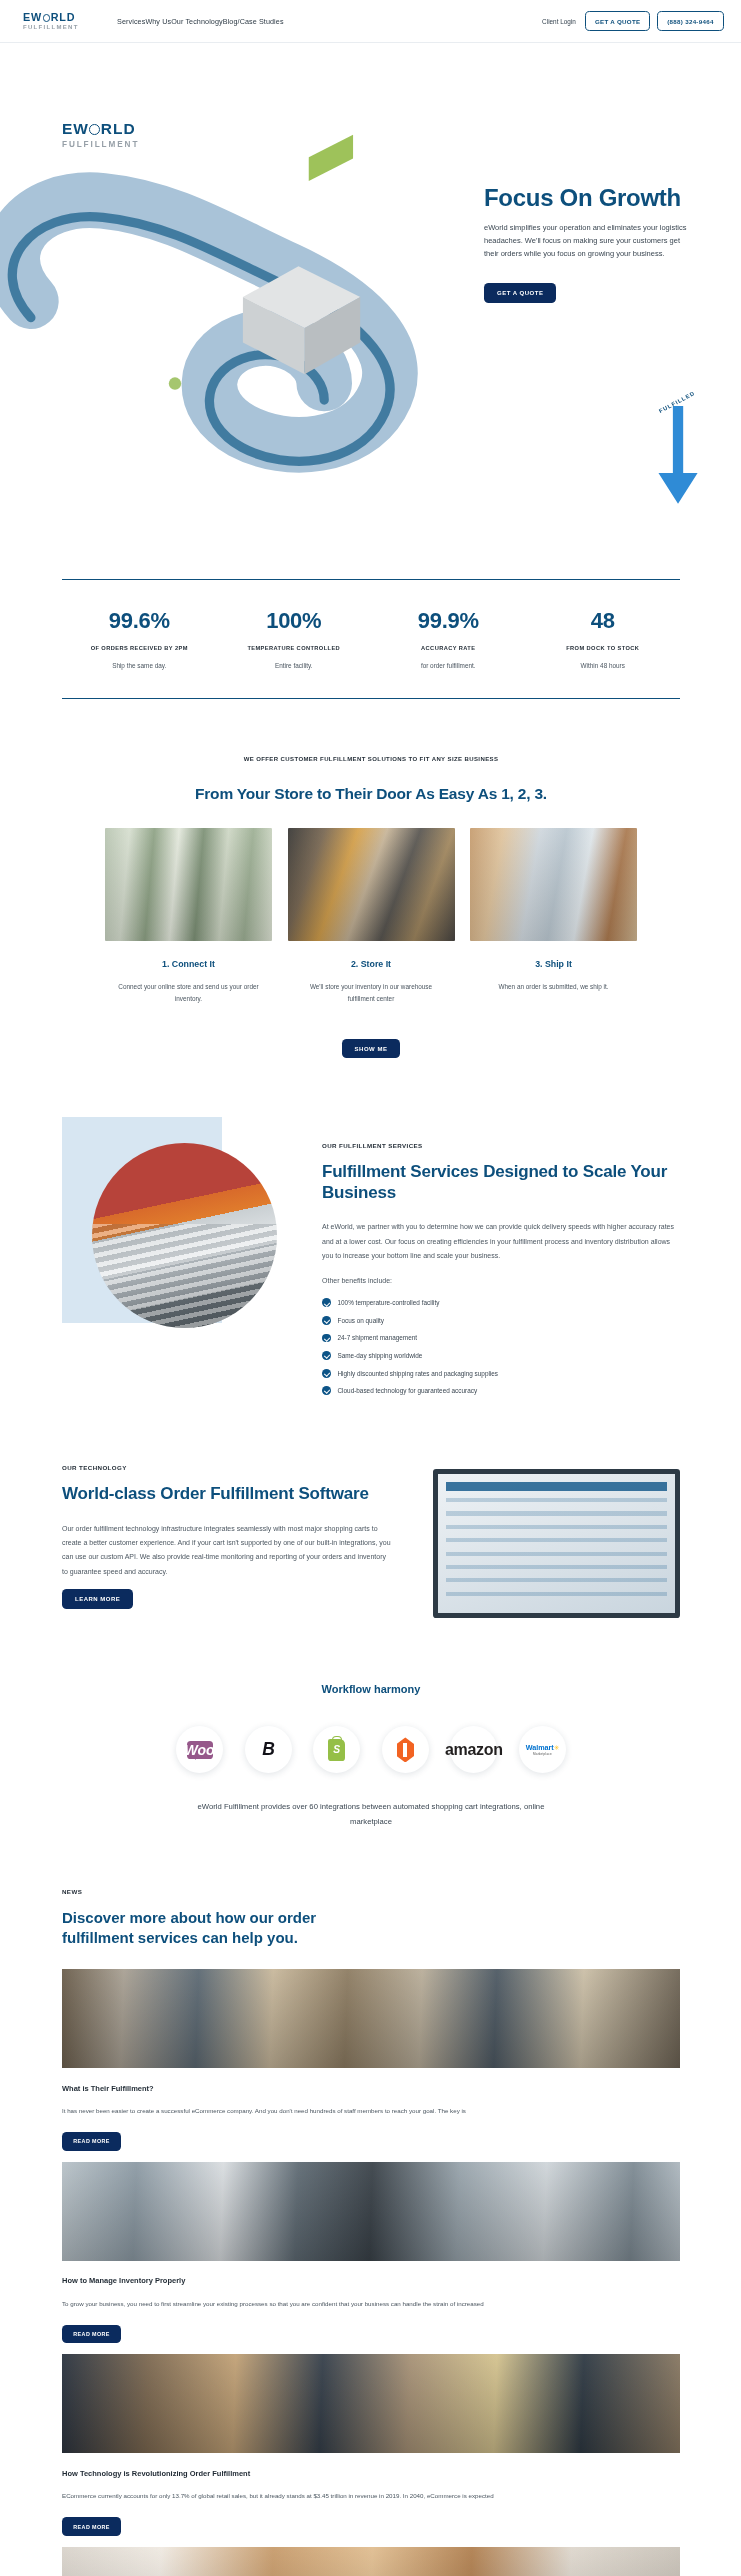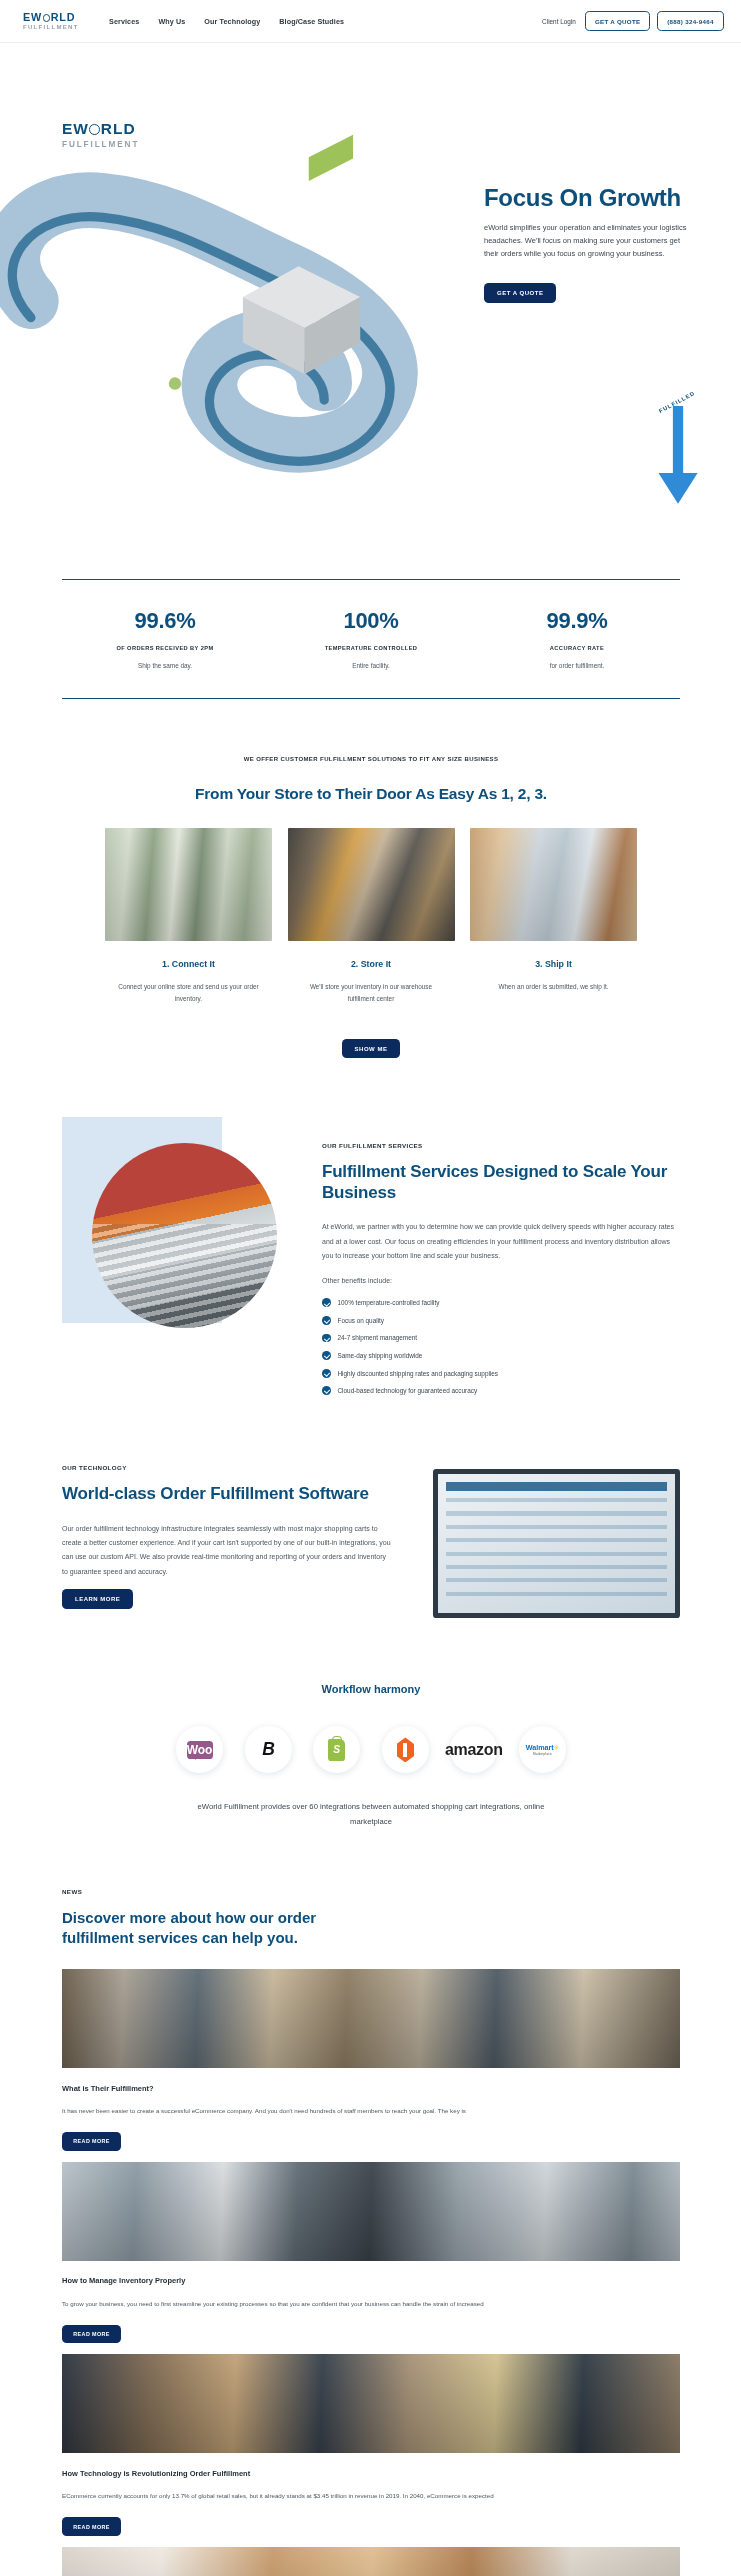--- a/index.html
+++ b/index.html
@@ -31,21 +31,21 @@
   }
   .logo-o {
     display: inline-block; width: 7.7px; height: 7.7px;
     border: 1.3px solid #0d4f7c; border-radius: 50%;
     margin: 0 0.5px; position: relative; top: 0.5px;
   }
   .logo-bottom {
     font-size: 6px; font-weight: 700; letter-spacing: 1.3px;
     color: #97a0a8; margin-top: 1.5px;
   }
-  .main-nav { display: flex; gap: 19px; margin-left: 20px; font-weight: bold; }
+  .main-nav { display: flex; gap: 0; margin-left: 28px; }
   .nav-link {
     font-size: 7.2px; color: #2d3a45; text-decoration: none;
     white-space: nowrap; letter-spacing: 0.1px;
   }
   .header-right { margin-left: auto; display: flex; align-items: center; gap: 7.2px; }
   .client-login { font-size: 6.4px; color: #34424e; text-decoration: none; margin-right: 2.1px; }
   .btn-outline {
     border: 1px solid #0d4f7c; color: #0d4f7c; background: #fff;
     border-radius: 4.6px; padding: 5.2px 8.8px;
     font-size: 6.2px; font-weight: 700; letter-spacing: 0.3px;
@@ -202,21 +202,21 @@
     text-align: center; margin-bottom: 31px;
   }
   .logo-row { display: flex; justify-content: center; gap: 21.6px; margin-bottom: 27px; }
   .logo-chip {
     width: 47px; height: 47px; border-radius: 50%; background: #fff;
     box-shadow: 0 1.5px 7.2px rgba(25,45,70,.13);
     display: flex; align-items: center; justify-content: center;
   }
   .lg-woo {
     width: 26px; height: 18.5px; border-radius: 3.6px; background: #96588a;
-    color: #fff; font-size: 12px; font-weight: 700; 
+    color: #fff; font-size: 14px; font-weight: 700; font-style: italic;
     display: flex; align-items: center; justify-content: center; position: relative;
   }
   .lg-woo::after {
     content: ""; position: absolute; left: 6.7px; bottom: -3.6px;
     border: 3.1px solid transparent; border-top-color: #96588a; border-right: 0;
   }
   .lg-big { font-size: 17.5px; font-weight: 700; font-style: italic; color: #121118; letter-spacing: -1px; }
   .lg-shopify {
     width: 17.5px; height: 21.6px; background: #95bf47; border-radius: 2.1px 5.2px 3.1px 3.1px;
     color: #fff; font-size: 10.3px; font-weight: 700; font-style: italic;
@@ -365,20 +365,25 @@
       </div>
       <div class="stat">
         <div class="stat-num">100%</div>
         <div class="stat-label">TEMPERATURE CONTROLLED</div>
         <div class="stat-sub">Entire facility.</div>
       </div>
       <div class="stat">
         <div class="stat-num">99.9%</div>
         <div class="stat-label">ACCURACY RATE</div>
         <div class="stat-sub">for order fulfillment.</div>
+      </div>
+      <div class="stat">
+        <div class="stat-num">48</div>
+        <div class="stat-label">FROM DOCK TO STOCK</div>
+        <div class="stat-sub">Within 48 hours</div>
       </div>
     </div>
     <div class="stats-rule bottom"></div>
   </section>
 
   <section class="steps-section">
     <div class="eyebrow">WE OFFER CUSTOMER FULFILLMENT SOLUTIONS TO FIT ANY SIZE BUSINESS</div>
     <h2 class="section-title-center">From Your Store to Their Door As Easy As 1, 2, 3.</h2>
     <div class="step-grid">
       <div class="step">

